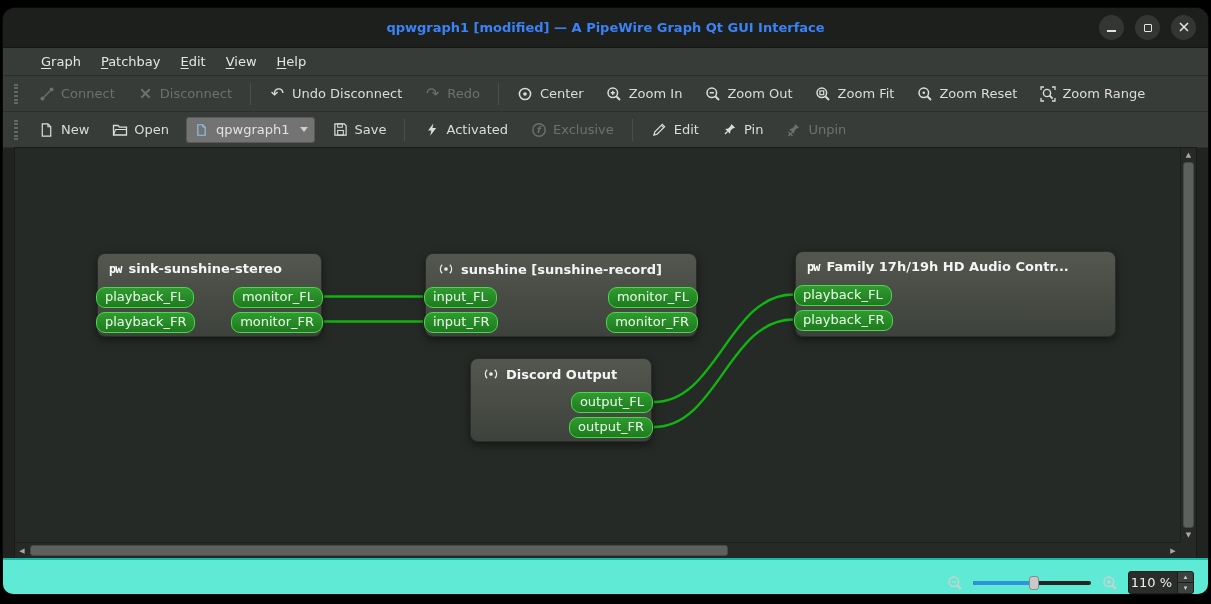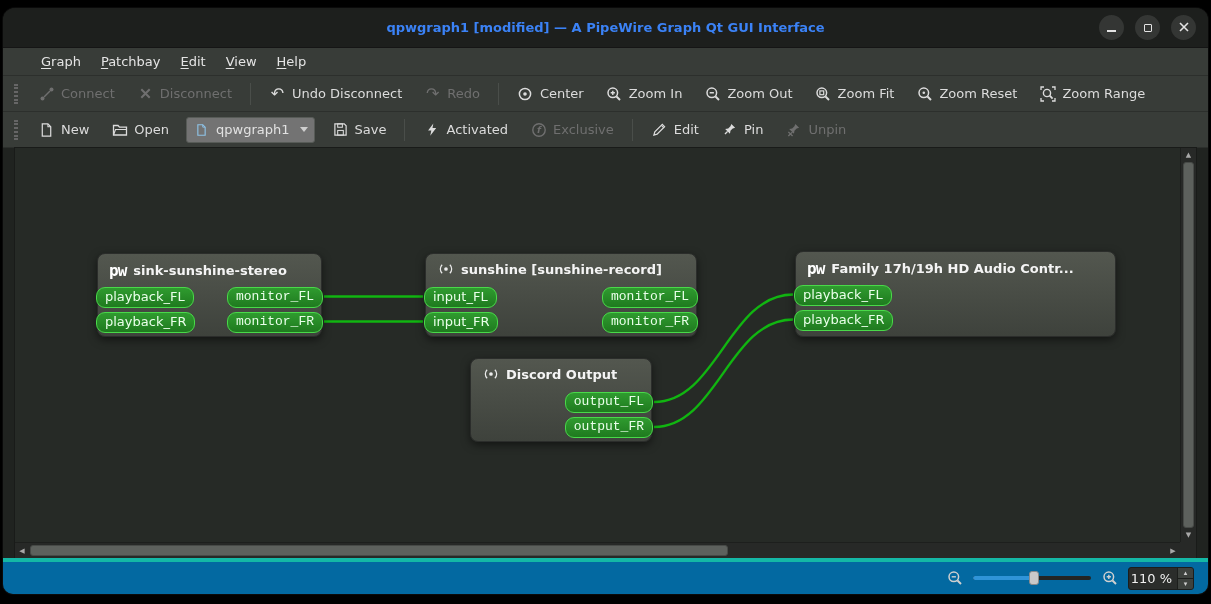--- a/index.html
+++ b/index.html
@@ -77,48 +77,48 @@
     background:linear-gradient(#53574f, #3e423c);
     border:1px solid #2b2d2b; border-radius:8px;
     box-shadow:0 3px 9px rgba(0,0,0,.5);
   }
   .node-title {
     display:flex; align-items:center; gap:7px; padding:7px 10px 0 11px;
     color:#f4f4f4; font-weight:bold; font-size:13px; white-space:nowrap; overflow:hidden;
   }
   .pw-glyph {
     font-family:"DejaVu Sans Mono","Liberation Mono",monospace;
-    font-weight:bold; font-size:16px; color:#fff; letter-spacing:-1px;
+    font-weight:bold; font-size:12px; color:#fff; letter-spacing:-1px;
   }
   .port {
     position:absolute; height:21px; line-height:18px; padding:0 8px;
     background:linear-gradient(#2f9b2f,#1f7a1f);
     border:1.5px solid #49d949; border-radius:9px;
     color:#eaffea; font-size:13px; white-space:nowrap; cursor:default;
   }
   .port.r1 { top:33px; } .port.r2 { top:58px; }
-  .port.in { left:-2px; } .port.out { right:-2px;font-family:Liberation Mono, monospace; }
+  .port.in { left:-2px; } .port.out { right:-2px; }
   
   .vscroll { position:relative; background:#272927; border-left:1px solid #1d1f1d; }
   .hscroll { position:relative; background:#272927; border-top:1px solid #1d1f1d; }
   .corner  { background:#272927; }
   .sarrow {
     position:absolute; color:#a8a8a8; font-size:7px;
     display:flex; align-items:center; justify-content:center;
   }
   .vscroll .sarrow { left:0; right:0; height:14px; }
   .vscroll .up { top:0; } .vscroll .down { bottom:0; }
   .hscroll .sarrow { top:0; bottom:0; width:14px; }
   .hscroll .left { left:0; } .hscroll .right { right:0; }
   .vthumb { position:absolute; top:14px; bottom:14px; left:2px; right:2px; background:#5d615d; border-radius:3px; border:1px solid #474a47; }
   .hthumb { position:absolute; left:15px; width:698px; top:2px; bottom:2px; background:#5d615d; border-radius:3px; border:1px solid #474a47; }
   
   .statusbar {
-    height:36px; background:#0369a1; flex:0 0 auto; display:flex; align-items:center;
-    border-top:4px solid #14b8a6; padding:0 14px;
+    height:36px; background:#5eead4; flex:0 0 auto; display:flex; align-items:flex-end;
+    border-top:2px solid #14b8a6; padding:0 14px;
   }
   .status-right { margin-left:auto; display:flex; align-items:center; gap:10px; }
   .sicon { width:17px; height:17px; display:flex; align-items:center; justify-content:center; }
   .zoom-slider { position:relative; width:118px; height:18px; }
   .slider-track { position:absolute; left:0; right:0; top:7px; height:4px; background:#232523; border-radius:2px; }
   .slider-fill  { position:absolute; left:0; width:52%; top:7px; height:4px; background:#2f94d8; border-radius:2px; }
   .slider-thumb { position:absolute; left:calc(52% - 5px); top:2px; width:10px; height:14px; background:#c9c9c9; border:1px solid #8a8a8a; border-radius:3px; }
   .spinbox {
     display:flex; align-items:stretch; width:66px; height:23px;
     background:#2b2d2b; border:1px solid #1c1e1c; border-radius:3px; overflow:hidden;

